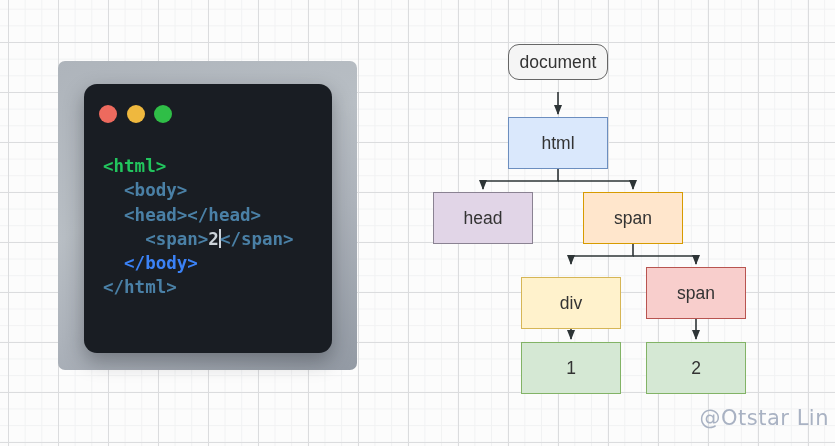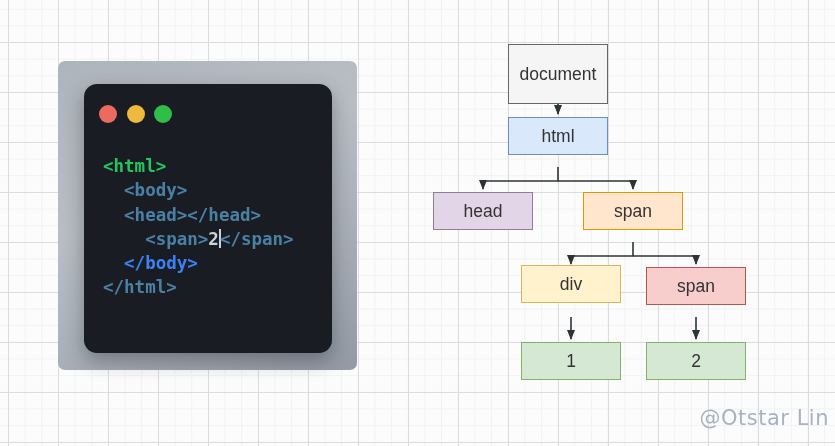--- a/index.html
+++ b/index.html
@@ -60,33 +60,33 @@
     display: inline-block;
     width: 2px; height: 19px;
     margin-bottom: -3px;
     margin-right: -1px;
     background: #cdd3da;
   }
 
   
   .node {
     position: absolute;
-    width: 100px; height: 38px;
+    width: 100px; height: 52px;
     border: 1px solid #666;
     display: flex;
     align-items: center;
     justify-content: center;
     font-size: 17.5px;
     color: #333333;
   }
-  .n-document { left: 508px; top: 44px; height: 60px; }
+  .n-document { left: 508px; top: 44px; height: 36px; border-radius: 11px; }
   .n-html     { left: 508px; top: 117px; }
   .n-head     { left: 433px; top: 192px; }
   .n-body     { left: 583px; top: 192px; }
-  .n-div      { left: 521px; top: 265px; }
+  .n-div      { left: 521px; top: 277px; }
   .n-span     { left: 646px; top: 267px; }
   .n-one      { left: 521px; top: 342px; }
   .n-two      { left: 646px; top: 342px; }
 
   .edges {
     position: absolute;
     left: 0; top: 0;
     width: 835px; height: 446px;
     pointer-events: none;
   }

